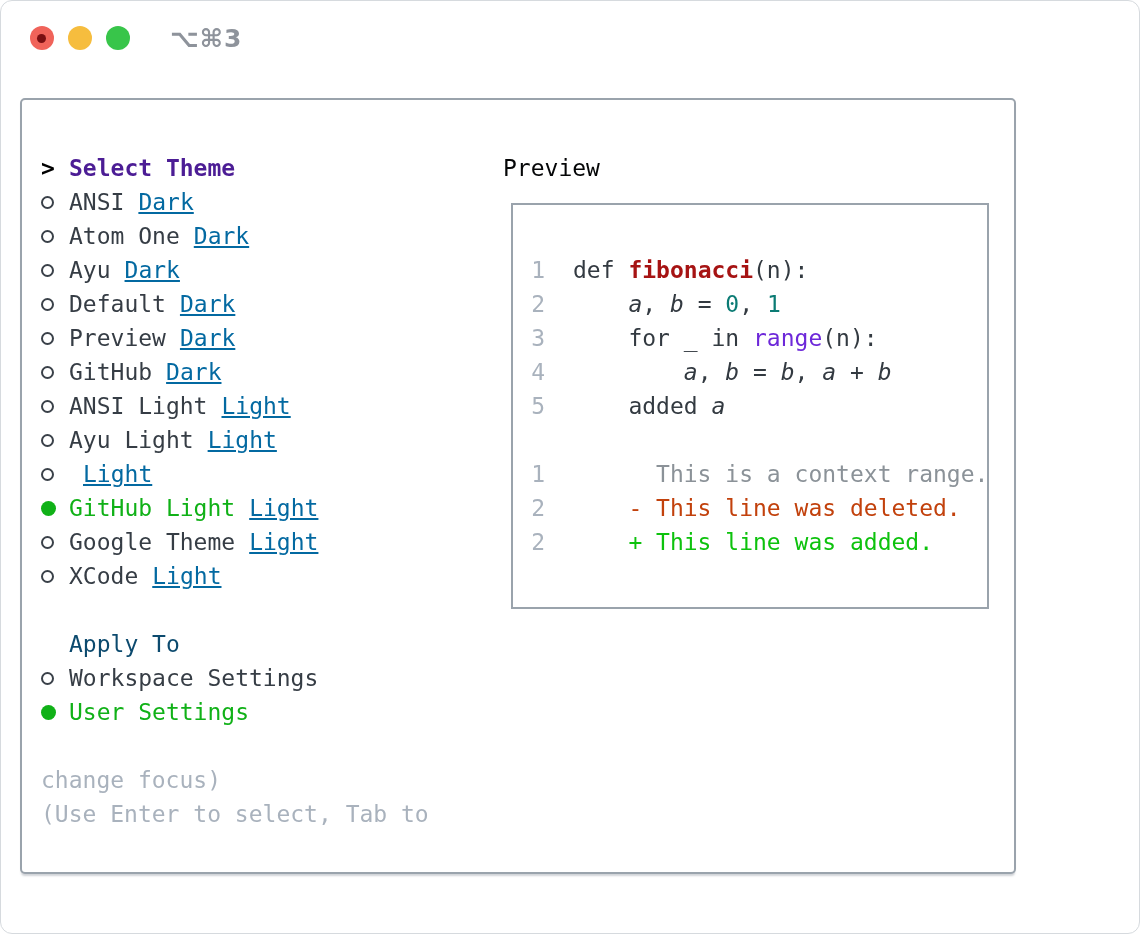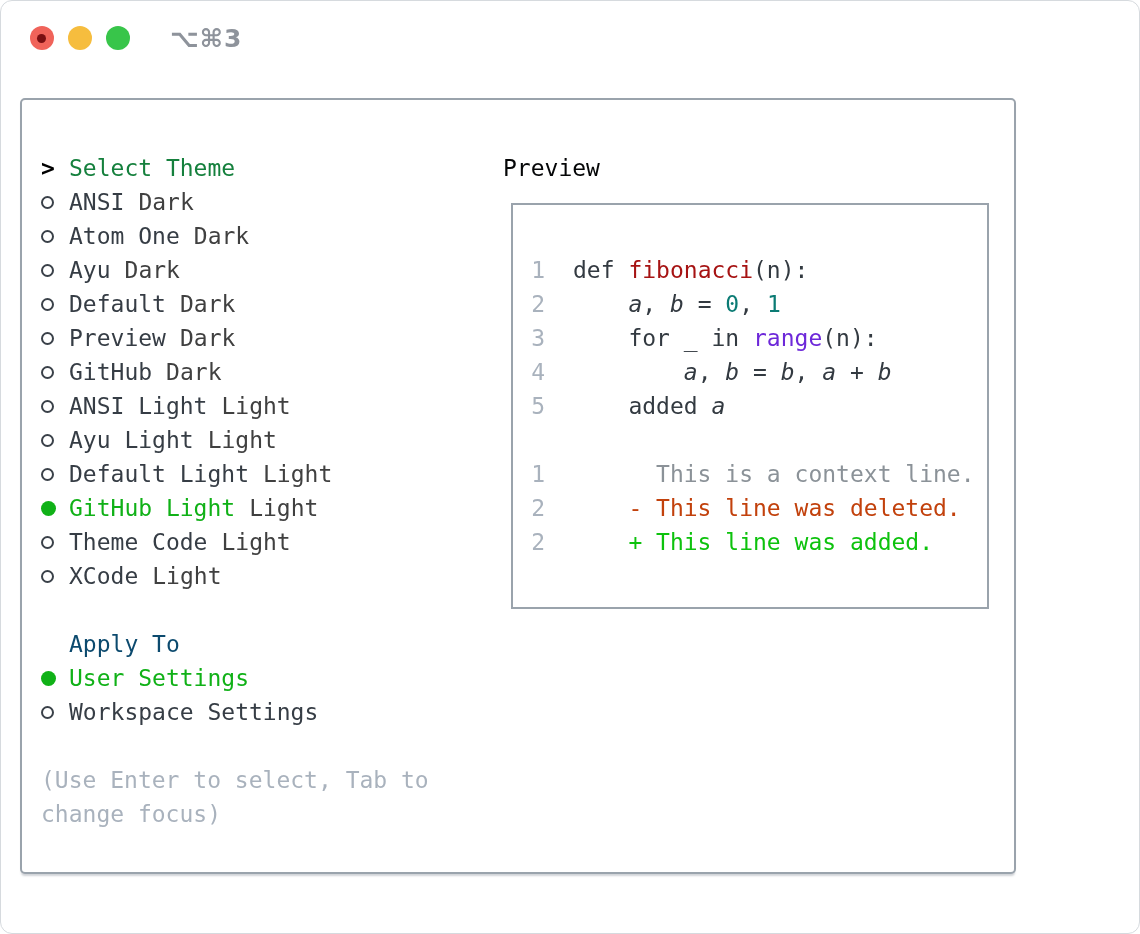--- a/index.html
+++ b/index.html
@@ -36,44 +36,44 @@
     position: absolute; left: 19px; top: 97px; width: 996px; height: 776px;
     border: 2px solid #9aa3ac; border-radius: 5px; background: #ffffff;
     box-shadow: 0 3px 2px -1px rgba(120,130,140,0.35);
     font-size: 23px; color: #363d45;
   }
   .left-col { position: absolute; left: 19px; top: 51px; }
   .row { height: 34px; display: flex; align-items: center; white-space: pre; }
   .spacer { height: 34px; }
   .marker { display: inline-flex; width: 28px; align-items: center; flex: none; }
   .prompt-char { font-weight: bold; color: #000000; }
-  .h-bold { font-weight: normal; color: #15803d; }
+  .h-bold { font-weight: bold; color: #4c1d95; }
   .h-plain { color: #0c4a6e; }
   .circle {
     display: inline-block; width: 13px; height: 13px; border-radius: 50%;
     border: 2px solid #3a4149; background: transparent;
   }
   .circle.filled { width: 15px; height: 15px; border: none; background: var(--green-ui); }
   .name { color: #363d45; }
   .name.sel { color: var(--green-ui); }
-  .tag { color: #404040; margin-left: 14px; }
+  .tag { color: #0369a1; margin-left: 14px; text-decoration: underline; }
   .hint-line { color: #a9b2bd; }
   
   .preview-title { position: absolute; left: 481px; top: 51px; height: 34px;
     display: flex; align-items: center; font-weight: normal; color: #050607; }
   .preview-box {
     position: absolute; left: 489px; top: 103px; width: 478px; height: 406px;
     border: 2px solid #9aa3ac; background: #ffffff;
     padding: 48px 0 0 18px;
   }
   .cl { height: 34px; display: flex; align-items: center; }
   .ln { display: inline-block; width: 14px; text-align: right; color: #a9b2bd; flex: none; }
   .code { white-space: pre; margin-left: 28px; }
   .c-fg  { color: #333a41; margin-top: 33px; }
-  .c-func{ color: #a61313; }
+  .c-func{ color: #a61313; font-weight: bold; }
   .c-num { color: #0b7b74; }
   .c-kw  { color: #6d28d9; }
   .c-var { color: #333a41; font-style: italic; }
   .c-ctx { color: #8b9298; }
   .c-del { color: #c2410c; }
   .c-add { color: #0dc20d; text-align: right; }
   :root { --green-ui: #10b117; }
 </style>
 </head>
 <body>
@@ -99,43 +99,43 @@
 
       <div>
           <div class="row"><span class="marker"><span class="circle"></span></span><span class="name">ANSI</span><span class="tag">Dark</span></div>
           <div class="row"><span class="marker"><span class="circle"></span></span><span class="name">Atom One</span><span class="tag">Dark</span></div>
           <div class="row"><span class="marker"><span class="circle"></span></span><span class="name">Ayu</span><span class="tag">Dark</span></div>
           <div class="row"><span class="marker"><span class="circle"></span></span><span class="name">Default</span><span class="tag">Dark</span></div>
           <div class="row"><span class="marker"><span class="circle"></span></span><span class="name">Preview</span><span class="tag">Dark</span></div>
           <div class="row"><span class="marker"><span class="circle"></span></span><span class="name">GitHub</span><span class="tag">Dark</span></div>
           <div class="row"><span class="marker"><span class="circle"></span></span><span class="name">ANSI Light</span><span class="tag">Light</span></div>
           <div class="row"><span class="marker"><span class="circle"></span></span><span class="name">Ayu Light</span><span class="tag">Light</span></div>
-          <div class="row"><span class="marker"><span class="circle"></span></span><span class="name">Default Light</span><span class="tag">Light</span></div>
+          <div class="row"><span class="marker"><span class="circle"></span></span><span class="tag">Light</span></div>
           <div class="row"><span class="marker"><span class="circle filled"></span></span><span class="name sel">GitHub Light</span><span class="tag">Light</span></div>
-          <div class="row"><span class="marker"><span class="circle"></span></span><span class="name">Theme Code</span><span class="tag">Light</span></div>
+          <div class="row"><span class="marker"><span class="circle"></span></span><span class="name">Google Theme</span><span class="tag">Light</span></div>
           <div class="row"><span class="marker"><span class="circle"></span></span><span class="name">XCode</span><span class="tag">Light</span></div>
         </div>
 
       <div class="spacer"></div>
 
       <div class="row">
         <span class="marker"></span>
         <span class="h-plain">Apply To</span>
       </div>
 
       <div>
+          <div class="row"><span class="marker"><span class="circle"></span></span><span class="name">Workspace Settings</span></div>
           <div class="row"><span class="marker"><span class="circle filled"></span></span><span class="name sel">User Settings</span></div>
-          <div class="row"><span class="marker"><span class="circle"></span></span><span class="name">Workspace Settings</span></div>
         </div>
 
       <div class="spacer"></div>
 
       <div>
+        <div class="row hint-line">change focus)</div>
         <div class="row hint-line">(Use Enter to select, Tab to</div>
-        <div class="row hint-line">change focus)</div>
       </div>
     </div>
 
     <div class="preview-title">Preview</div>
 
     <div class="preview-box">
         <div class="cl">
           <span class="ln">1</span>
           <span class="code"><span class="c-fg">def </span><span class="c-func">fibonacci</span><span class="c-fg">(n):</span></span>
         </div>
@@ -154,21 +154,21 @@
         <div class="cl">
           <span class="ln">5</span>
           <span class="code"><span class="c-fg">    added </span><span class="c-var">a</span></span>
         </div>
         <div class="cl">
           <span class="ln"></span>
           <span class="code"></span>
         </div>
         <div class="cl">
           <span class="ln">1</span>
-          <span class="code"><span class="c-ctx">      This is a context line.</span></span>
+          <span class="code"><span class="c-ctx">      This is a context range.</span></span>
         </div>
         <div class="cl">
           <span class="ln">2</span>
           <span class="code"><span class="c-del">    - This line was deleted.</span></span>
         </div>
         <div class="cl">
           <span class="ln">2</span>
           <span class="code"><span class="c-add">    + This line was added.</span></span>
         </div>
       </div>

